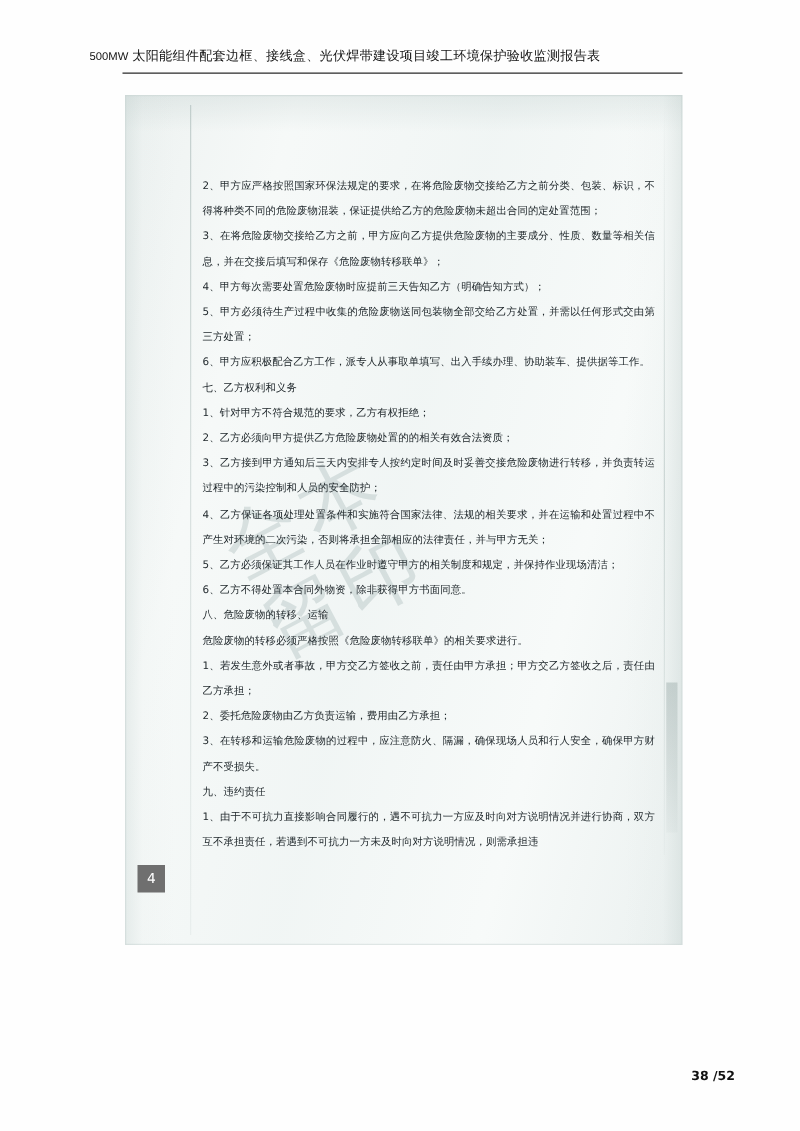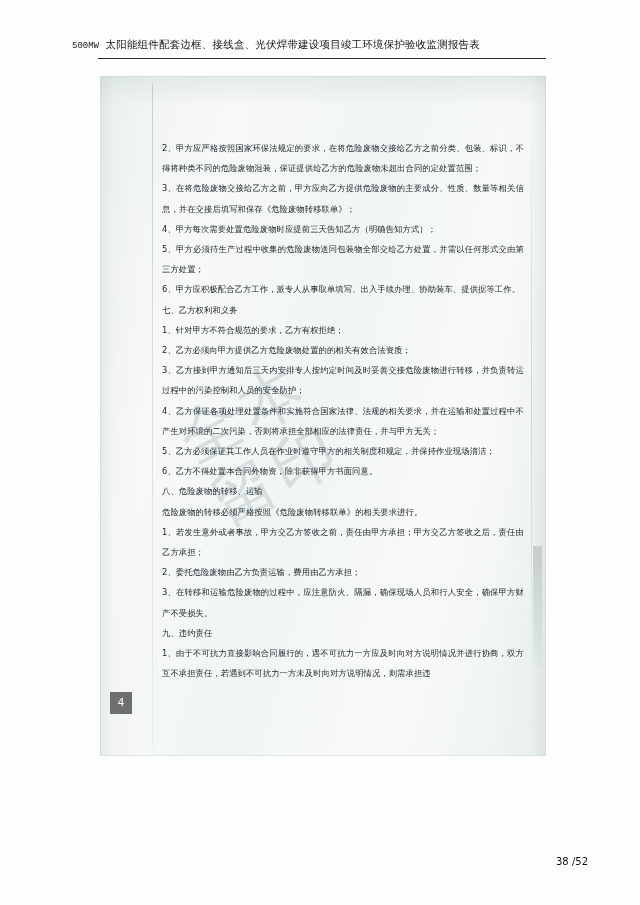--- a/index.html
+++ b/index.html
@@ -25,21 +25,21 @@
   
   .doc-header {
     position: absolute;
     left: 0;
     top: 38px;
     width: 552px;
     text-align: center;
     font-size: 10.5px;
     letter-spacing: 0.2px;
     color: #141414;
-    font-family: Liberation Mono, monospace;
+    font-family: Liberation Sans, sans-serif;
     white-space: nowrap;
   }
   .doc-header .mw {
     font-size: 9px;
     letter-spacing: 0;
   }
   .header-rule {
     position: absolute;
     left: 98px;
     top: 58px;
@@ -146,21 +146,21 @@
     line-height: 22px;
     text-align: center;
     font-family: "DejaVu Sans", "Liberation Sans", sans-serif;
   }
   
   .footer {
     position: absolute;
     right: 52px;
     bottom: 38px;
     font-size: 10px;
-    font-weight: normal;
+    font-weight: bold;
     color: #111;
     font-family: "DejaVu Sans", "Liberation Sans", sans-serif;
   }
 </style>
 </head>
 <body>
 
 <div class="page">
 
   <div class="doc-header">

